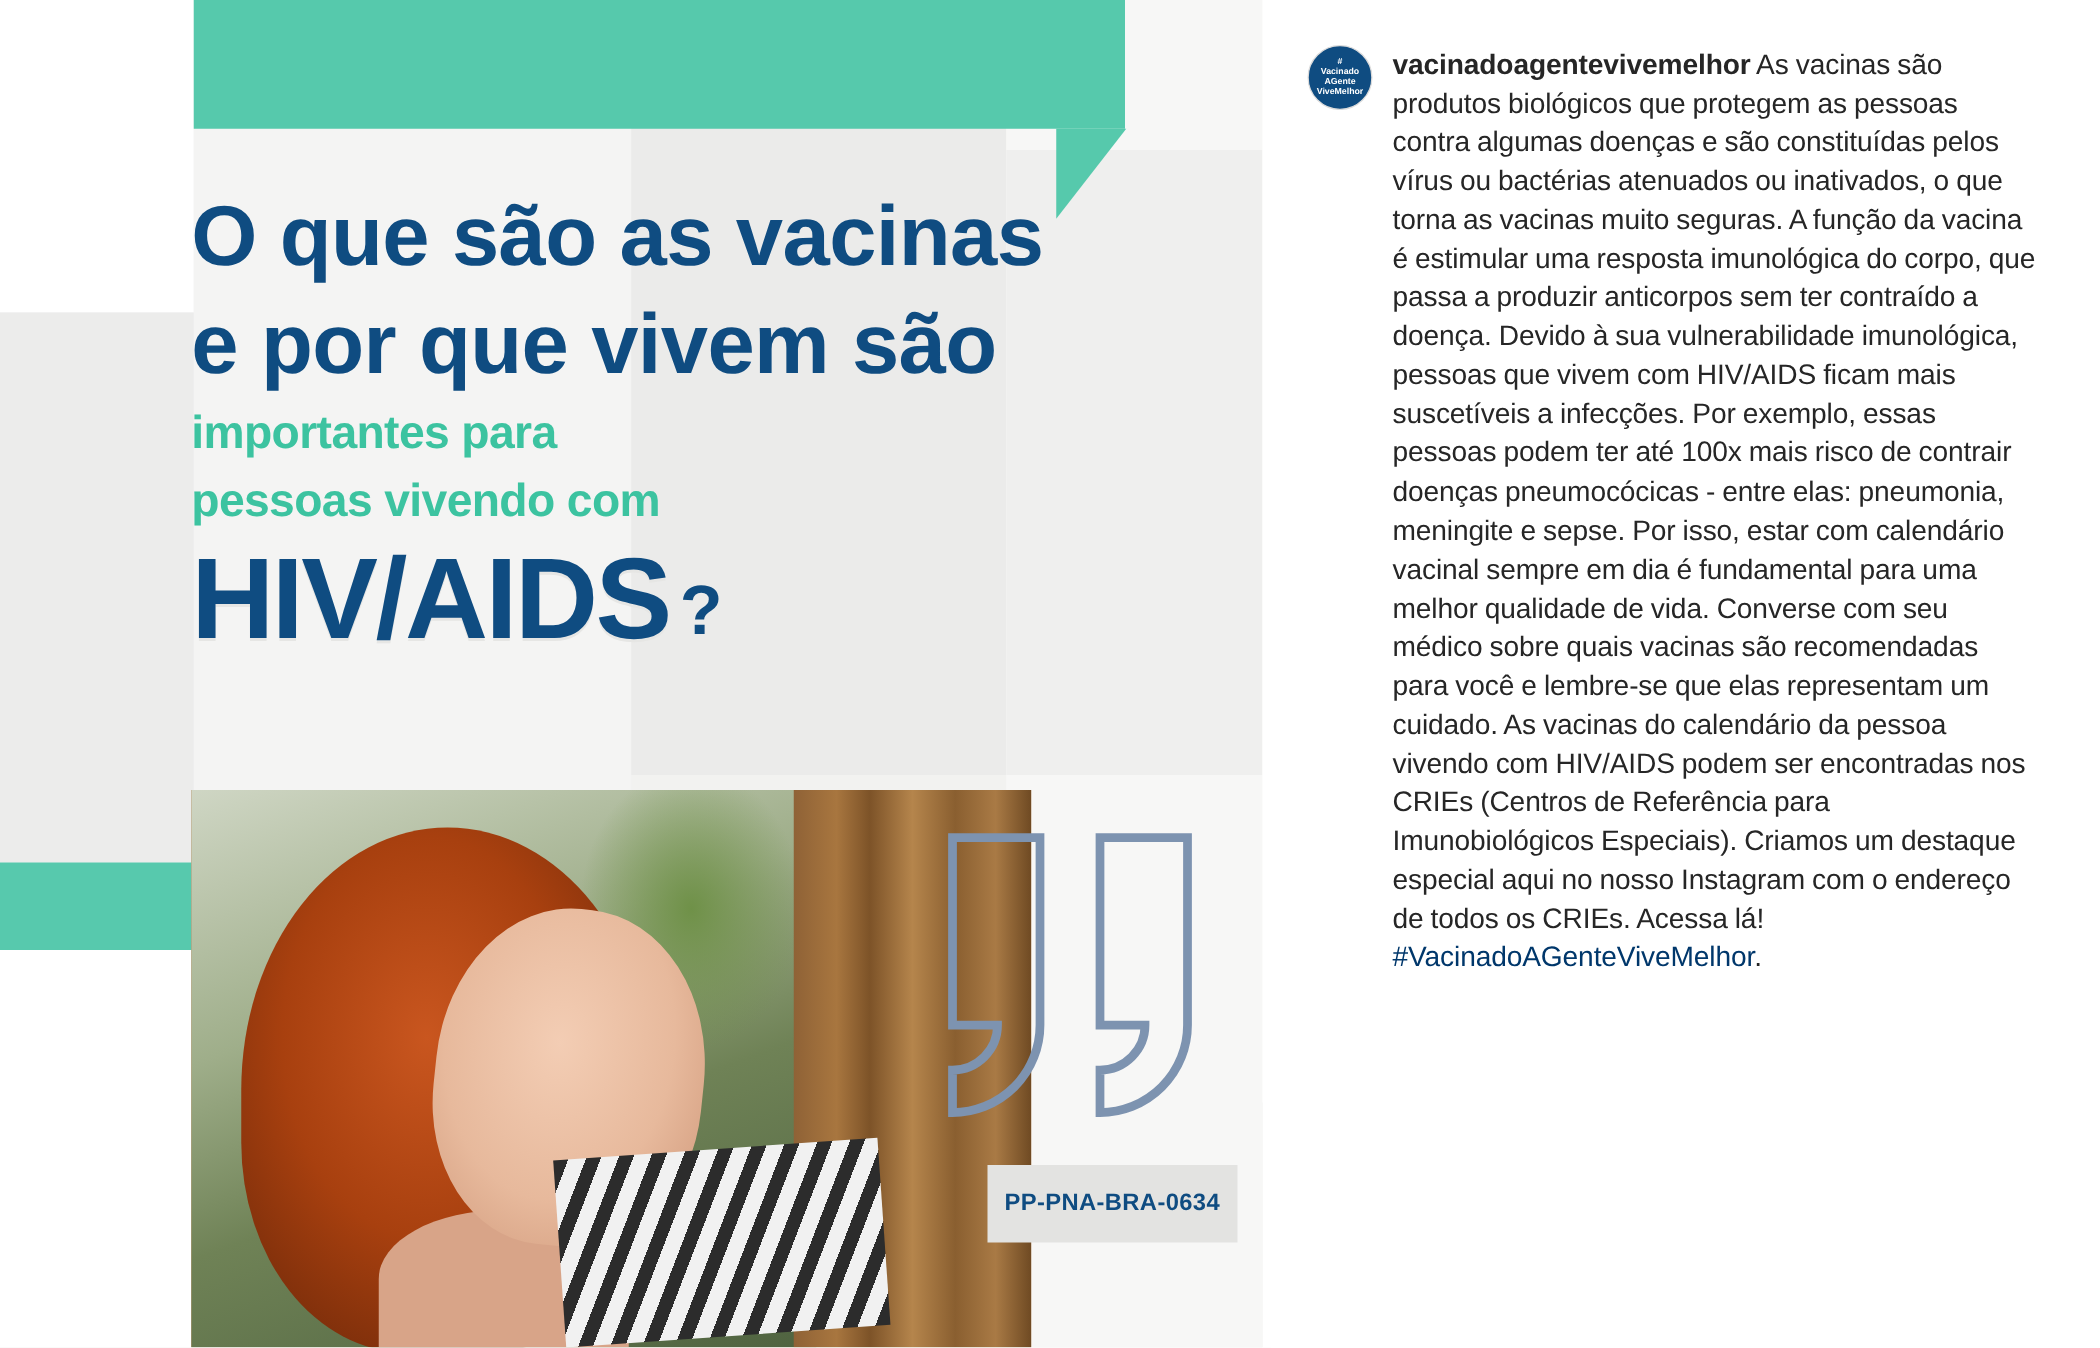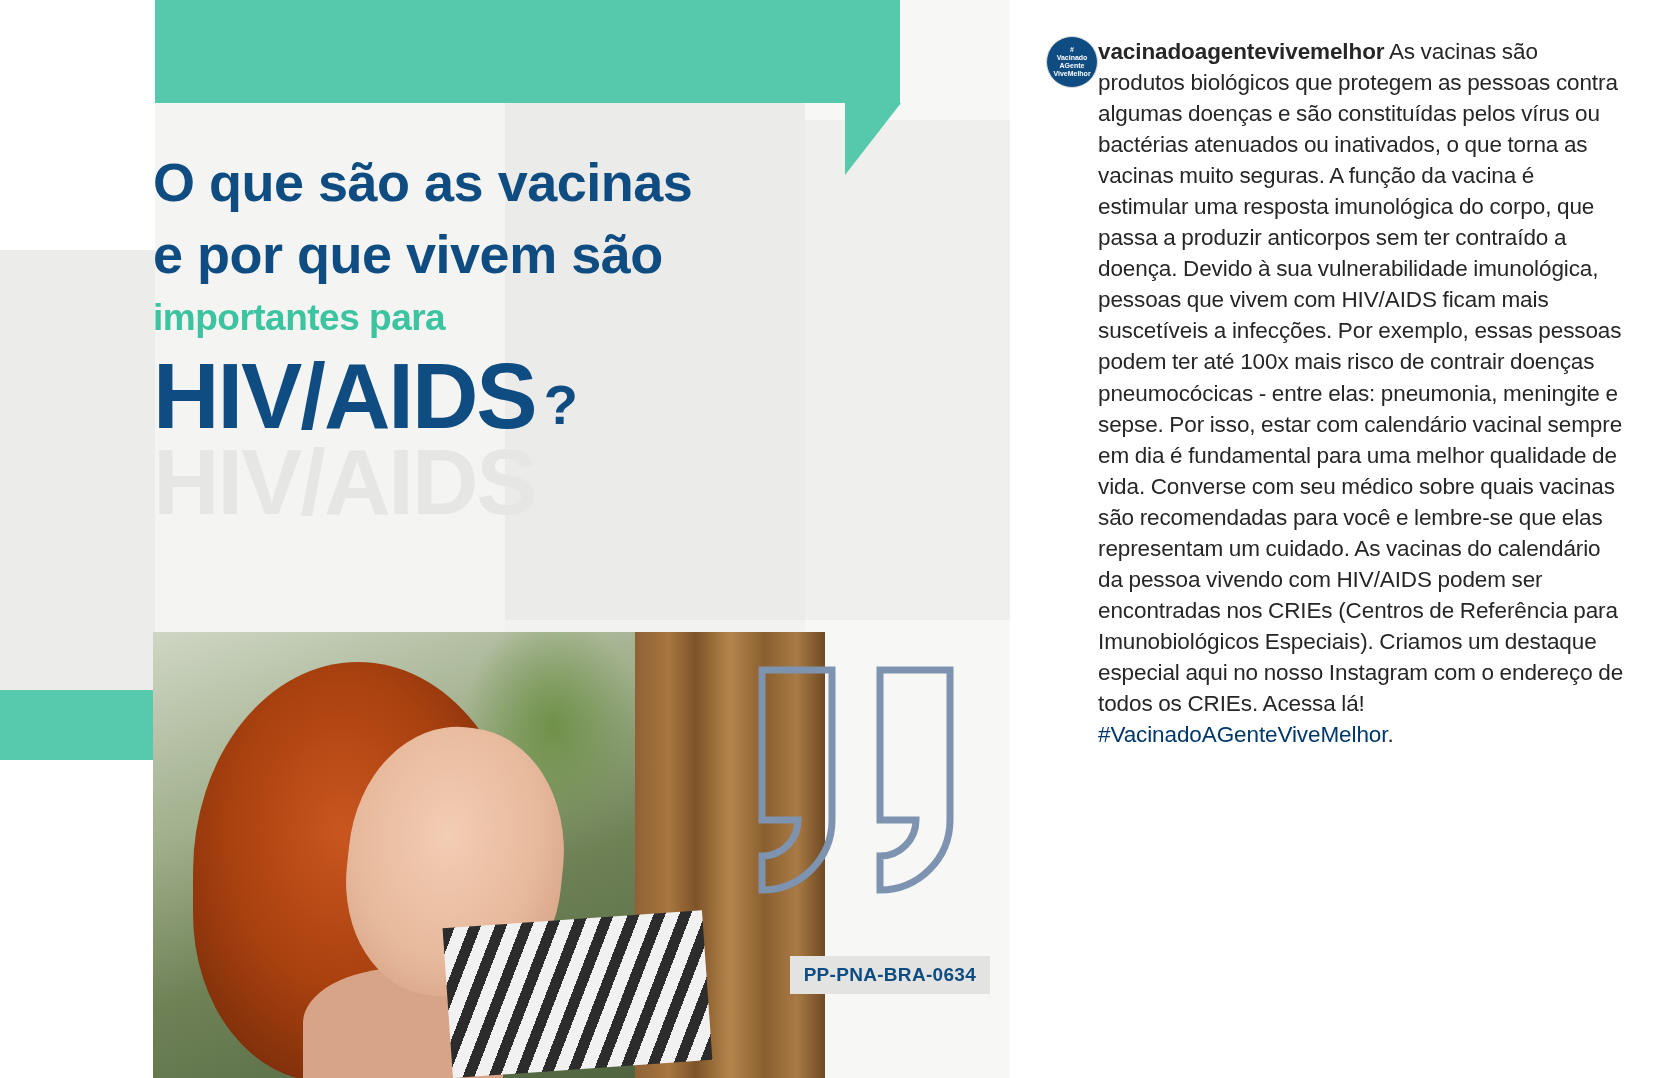--- a/index.html
+++ b/index.html
@@ -79,21 +79,21 @@
     left: 153px; top: 155px;
     width: 800px;
   }
   .headline .line {
     font-weight: bold;
     letter-spacing: -0.5px;
     line-height: 1.0;
   }
   .line1, .line2 {
     color: #0f4c81;
-    font-size: 54px;
+    font-size: 68px;
     margin-bottom: 18px;
   }
   .line3, .line4 {
     color: #3cc3a0;
     font-size: 37px;
     margin-bottom: 18px;
   }
   .line5 {
     color: #0f4c81;
     font-size: 50px;
@@ -180,33 +180,34 @@
   }
 
   
   .code-badge {
     position: absolute;
     right: 20px; bottom: 84px;
     background: #e3e3e1;
     color: #0f4c81;
     font-size: 19px;
     font-weight: bold;
-    padding: 8px 14px;
+    padding: 20px 14px;
     letter-spacing: 0.3px;
     z-index: 5;
   }
 
   
   .caption-panel {
     position: relative;
     flex: 1 1 auto;
     height: 882px;
     background: #ffffff;
     padding: 36px 50px 0 36px;
     display: flex;
+    gap: 16px;
   }
   .avatar {
     flex: 0 0 52px;
     width: 52px; height: 52px;
     border-radius: 50%;
     background: #0f4c81;
     position: relative;
     overflow: hidden;
     border: 1px solid #dcdcdc;
   }
@@ -257,20 +258,21 @@
 
     <div class="teal-bubble"></div>
     <div class="teal-bubble-tail"></div>
 
     <div class="ghost-hiv">HIV/AIDS</div>
 
     <div class="headline">
       <div class="line line1">O que são as vacinas</div>
       <div class="line line2">e por que vivem são</div>
       <div class="line line3">importantes para</div>
+      <div class="line line4">pessoas vivendo com</div>
       <div class="line line5">
         <span class="hiv-big">HIV/AIDS</span>
         <span class="qmark">?</span>
       </div>
     </div>
 
     <div class="photo">
       <div class="photo-bg-left"></div>
       <div class="photo-blur-green"></div>
       <div class="photo-wood"></div>

